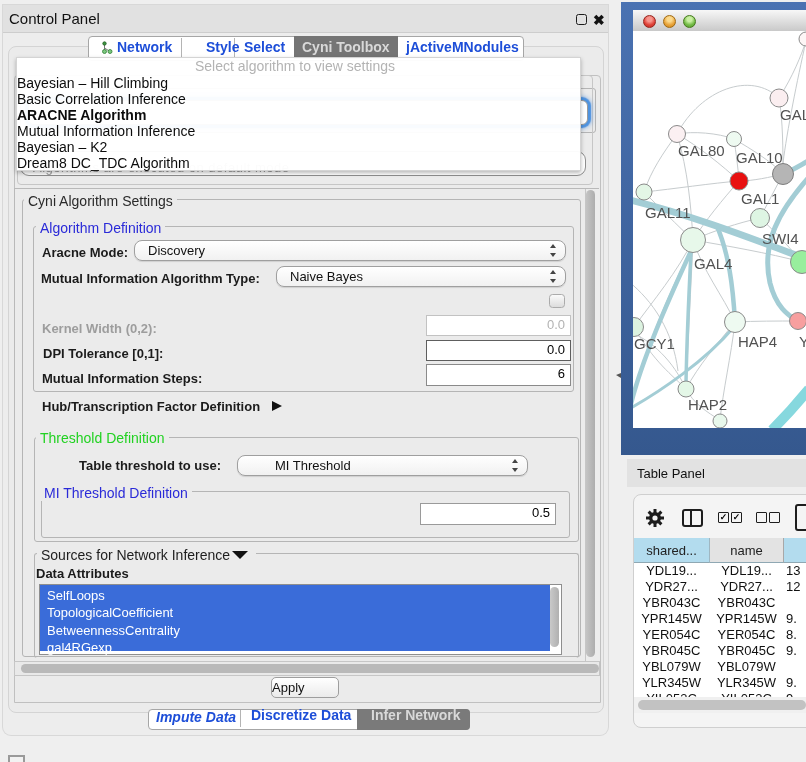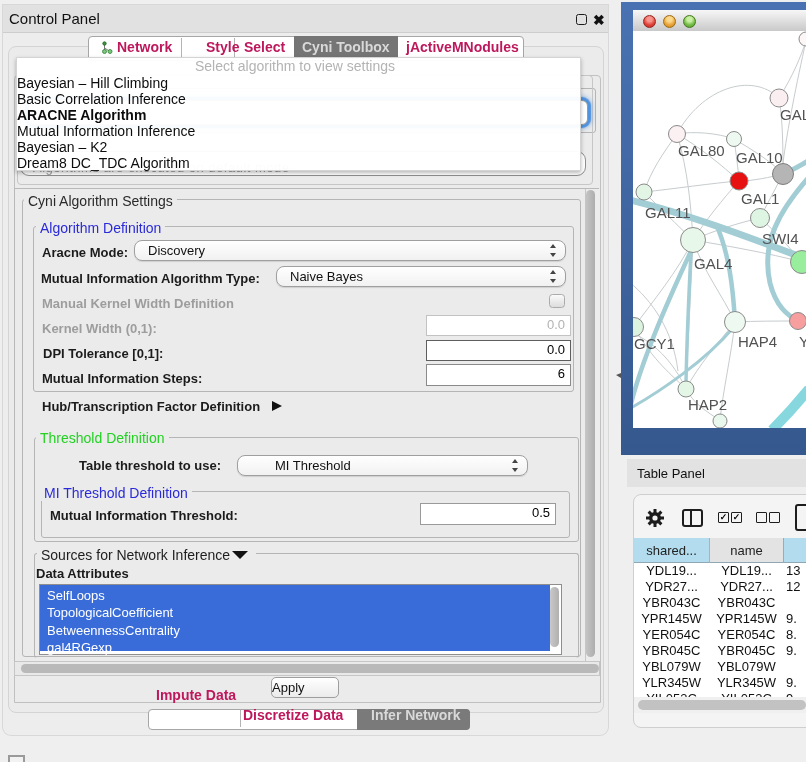--- a/index.html
+++ b/index.html
@@ -9,21 +9,21 @@
 .lbl{font:bold 13px "Liberation Sans",sans-serif;color:#1b1b1b;white-space:nowrap;}
 .glbl{font:bold 13px "Liberation Sans",sans-serif;color:#9d9d9d;white-space:nowrap;}
 .group{position:absolute;border:1px solid #b5b5b5;border-radius:3px;}
 .gtitle{position:absolute;background:#ebebeb;padding:0 4px;font:14px "Liberation Sans",sans-serif;white-space:nowrap;}
 .combo{position:absolute;background:linear-gradient(#ffffff,#f1f1f1);border:1px solid #9f9f9f;border-radius:8px;box-shadow:0 1px 1px rgba(0,0,0,0.12);}
 .combo .ct{position:absolute;left:13px;top:0;font:13px "Liberation Sans",sans-serif;color:#111;white-space:nowrap;}
 .field{position:absolute;background:#fff;text-align:right;font:13px "Liberation Sans",sans-serif;}
 .arr{position:absolute;width:9px;height:14px;}
 .arr:before{content:"";position:absolute;left:1px;top:1px;border:3.5px solid transparent;border-bottom:4.5px solid #444;border-top:none;}
 .arr:after{content:"";position:absolute;left:1px;bottom:0px;border:3.5px solid transparent;border-top:4.5px solid #444;border-bottom:none;}
-.tabtxt{font:bold 14px "Liberation Sans",sans-serif;color:#be185d;white-space:nowrap;}
+.tabtxt{font:bold 14px "Liberation Sans",sans-serif;color:#1d4ed8;white-space:nowrap;}
 </style>
 </head>
 <body>
 <div id="stage">
 
 <div class="abs" id="cpwin" style="left:3px;top:5px;width:605px;height:730px;background:#ededed;border-radius:0 0 8px 8px;box-shadow:0 0 0 1px #d8d8d8;">
 
   <div class="abs" style="left:0;top:0;width:605px;height:27px;background:#e1e1e1;border-bottom:1px solid #cdcdcd;"></div>
   <div class="abs" style="left:6px;top:5px;font:15px 'Liberation Sans',sans-serif;color:#111;">Control Panel</div>
   <div class="abs" style="left:573px;top:9px;width:9px;height:9px;border:1.5px solid #1c1c1c;border-radius:2.5px;"></div>
@@ -55,24 +55,23 @@
      <div class="ct" style="top:2px;">Discovery</div>
      <div class="arr" style="right:7px;top:2px;"></div>
   </div>
 
   <div class="lbl" style="position:absolute;left:38px;top:266px;">Mutual Information Algorithm Type:</div>
   <div class="combo" style="left:273px;top:261px;width:288px;height:19px;">
      <div class="ct" style="top:2px;">Naive Bayes</div>
      <div class="arr" style="right:7px;top:2px;"></div>
   </div>
 
-  <div class="glbl" style="position:absolute;left:39px;top:291px;">Manual Kernel Width Definition</div>
   <div class="abs" style="left:546px;top:289px;width:14px;height:12px;background:linear-gradient(#fafafa,#dcdcdc);border:1px solid #ababab;border-radius:3.5px;"></div>
 
-  <div class="glbl" style="position:absolute;left:39px;top:316px;">Kernel Width (0,1):</div>
+  <div class="glbl" style="position:absolute;left:39px;top:316px;">Kernel Width (0,2):</div>
   <div class="field" style="left:423px;top:310px;width:138px;height:18px;border:1px solid #c2c2c2;color:#b3b3b3;padding:1px 5px 0 0;">0.0</div>
 
   <div class="lbl" style="position:absolute;left:40px;top:341px;">DPI Tolerance [0,1]:</div>
   <div class="field" style="left:423px;top:335px;width:138px;height:18px;border:1.5px solid #5e5e5e;color:#000;padding:1px 5px 0 0;">0.0</div>
 
   <div class="lbl" style="position:absolute;left:39px;top:366px;">Mutual Information Steps:</div>
   <div class="field" style="left:423px;top:359px;width:138px;height:19px;border:1px solid #8a8a8a;color:#000;padding:1px 5px 0 0;">6</div>
 
   <div class="lbl" style="position:absolute;left:39px;top:394px;">Hub/Transcription Factor Definition</div>
   <div class="abs" style="left:269px;top:396px;width:0;height:0;border-left:10px solid #111;border-top:5.5px solid transparent;border-bottom:5.5px solid transparent;"></div>
@@ -82,21 +81,20 @@
 
   <div class="lbl" style="position:absolute;left:76px;top:453px;">Table threshold to use:</div>
   <div class="combo" style="left:234px;top:450px;width:289px;height:19px;">
      <div class="ct" style="top:2px;margin-left:24px;">MI Threshold</div>
      <div class="arr" style="right:7px;top:2px;"></div>
   </div>
 
   <div class="group" style="left:38px;top:486px;width:527px;height:45px;"></div>
   <div class="gtitle" style="left:37px;top:480px;color:#2a2ad8;">MI Threshold Definition</div>
 
-  <div class="lbl" style="position:absolute;left:47px;top:503px;">Mutual Information Threshold:</div>
   <div class="field" style="left:417px;top:498px;width:129px;height:19px;border:1px solid #9a9a9a;color:#000;padding:1px 5px 0 0;">0.5</div>
 
   <div class="group" style="left:31px;top:548px;width:543px;height:104px;border-bottom:none;"></div>
   <div class="gtitle" style="left:34px;top:542px;color:#1e1e1e;padding-right:26px;">Sources for Network Inference</div>
   <div class="abs" style="left:229px;top:546px;width:0;height:0;border-top:8px solid #111;border-left:8px solid transparent;border-right:8px solid transparent;"></div>
 
   <div class="lbl" style="position:absolute;left:33px;top:561px;">Data Attributes</div>
 
   <div class="abs" style="left:36px;top:579px;width:521px;height:69px;background:#fff;border:1px solid #8e8e8e;"></div>
   <div class="abs" style="left:37px;top:580px;width:510px;height:66px;background:#3a6cd9;"></div>
@@ -104,22 +102,22 @@
   <div class="abs" style="left:547px;top:582px;width:9px;height:60px;background:linear-gradient(90deg,#c9c9c9,#b0b0b0);border-radius:5px;"></div>
 
   <div class="abs" style="left:11px;top:656px;width:584px;height:13px;background:#e9e9e9;border:1px solid #c6c6c6;"></div>
   <div class="abs" style="left:18px;top:659px;width:578px;height:9px;background:#b9b9b9;border-radius:5px;"></div>
 
   <div class="abs" style="left:268px;top:672px;width:66px;height:19px;background:linear-gradient(#ffffff,#ebebeb);border:1px solid #9e9e9e;border-radius:5px;font:13px 'Liberation Sans',sans-serif;color:#111;line-height:19px;">Apply</div>
 
   <div class="abs" style="left:145px;top:704px;width:320px;height:19px;background:#fff;border:1px solid #a6a6a6;border-radius:4px;"></div>
   <div class="abs" style="left:237px;top:705px;width:1px;height:17px;background:#b4b4b4;"></div>
   <div class="abs" style="left:354px;top:704px;width:113px;height:21px;background:#7a7a7a;border-radius:0 4px 4px 0;"></div>
-  <div class="tabtxt abs" style="left:153px;top:682px;">Impute Data</div>
-  <div class="tabtxt abs" style="left:240px;top:702px;text-align:center;">Discretize Data</div>
+  <div class="tabtxt abs" style="left:153px;top:704px;font-style:italic;">Impute Data</div>
+  <div class="tabtxt abs" style="left:248px;top:702px;text-align:center;">Discretize Data</div>
   <div class="tabtxt abs" style="left:368px;top:702px;color:#d9d9d9;">Infer Network</div>
 </div>
 
 <div class="abs" style="left:88px;top:36px;width:434px;height:23px;background:#fff;border:1px solid #a6a6a6;border-radius:4px;"></div>
 <div class="abs" style="left:181px;top:38px;width:1px;height:19px;background:#b4b4b4;"></div>
 <div class="abs" style="left:234px;top:38px;width:1px;height:19px;background:#b4b4b4;"></div>
 <div class="abs" style="left:294px;top:36px;width:104px;height:23px;background:#757575;"></div>
 <svg class="abs" style="left:101px;top:41px;" width="12" height="14" viewBox="0 0 12 14">
   <line x1="3.5" y1="3" x2="3.5" y2="10.5" stroke="#777" stroke-width="1"></line>
   <line x1="3.5" y1="7" x2="9" y2="10.5" stroke="#777" stroke-width="1"></line>

